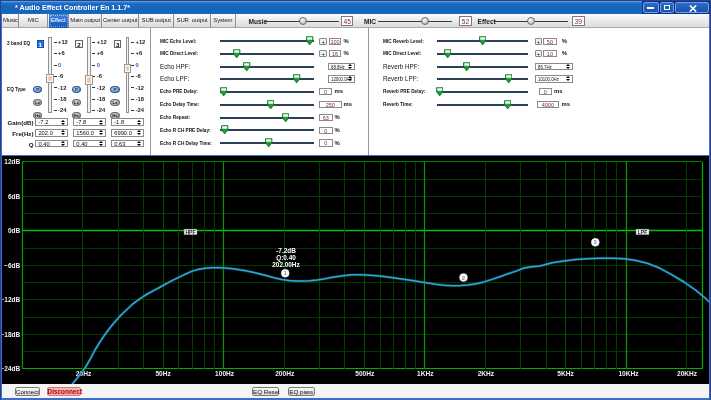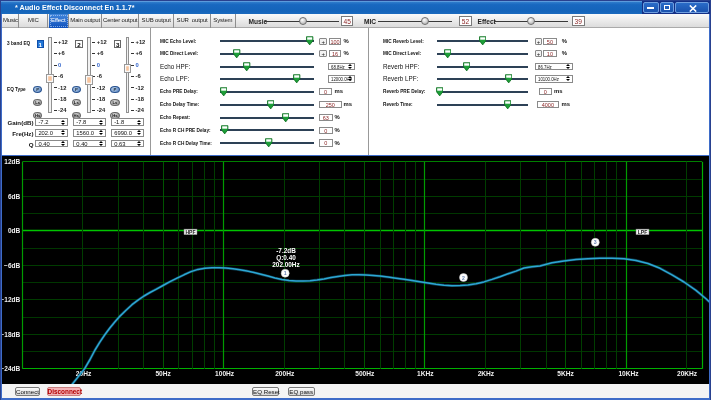--- a/index.html
+++ b/index.html
@@ -14,21 +14,21 @@
 .tb{position:absolute;top:14.2px;height:13.8px;border-right:1px solid #8e8e8e;font-size:6px;letter-spacing:-0.15px;overflow:hidden;color:#1a1a1a;text-align:center;line-height:13.8px;white-space:nowrap;}
 .spin-ar{position:absolute;right:2px;top:0;bottom:0;display:flex;flex-direction:column;justify-content:center;align-items:center;gap:1px;}
 .au{width:0;height:0;border-left:2.2px solid transparent;border-right:2.2px solid transparent;border-bottom:2.4px solid #000;}
 .ad{width:0;height:0;border-left:2.2px solid transparent;border-right:2.2px solid transparent;border-top:2.4px solid #000;}
 .btn{position:absolute;background:linear-gradient(#fdfdfd,#d6d6d6);border:1px solid #7a7a7a;border-radius:2px;font-size:6.2px;color:#111;text-align:center;white-space:nowrap;}
 </style></head><body>
 <div id="win">
 <div class="abs" style="left:0;top:0;width:711px;height:400px;background:#29418f"></div>
 <div class="abs" style="left:1px;top:1px;width:709px;height:398px;background:#3e6cc8"></div>
 <div class="abs" style="left:1px;top:1px;width:709px;height:12.8px;background:linear-gradient(#2f7ccc 0%,#1968c0 22%,#1464ba 75%,#1b6abe 100%);border-top:1px solid #5b9bdc"></div>
-<div class="abs" style="left:15px;top:3.2px;font-size:7.2px;font-weight:bold;color:#fff;white-space:nowrap;">* Audio Effect Disconnect En 1.1.7*</div>
+<div class="abs" style="left:15px;top:3.2px;font-size:7.2px;font-weight:bold;color:#fff;white-space:nowrap;">* Audio Effect Controller En 1.1.7*</div>
 <div class="abs" style="left:641.5px;top:0.8px;width:68.5px;height:12.8px;background:#132f86"></div>
 <div class="abs" style="left:643.3px;top:1.6px;width:15.4px;height:11px;background:linear-gradient(#2a6cc8,#1a52ae);border:1px solid #6f9fdf;border-radius:2px;">
 <div class="abs" style="left:3.2px;top:4.2px;width:7px;height:1.8px;background:#fff"></div>
 </div>
 <div class="abs" style="left:659.7px;top:1.6px;width:14.6px;height:11px;background:linear-gradient(#2a6cc8,#1a52ae);border:1px solid #6f9fdf;border-radius:2px;">
 <div class="abs" style="left:3.2px;top:2.4px;width:6.4px;height:5.4px;border:1.4px solid #fff"></div>
 </div>
 <div class="abs" style="left:675.3px;top:1.6px;width:34px;height:11px;background:linear-gradient(#2a6cc8,#1a52ae);border:1px solid #6f9fdf;border-radius:2px;">
 <svg class="abs" style="left:13px;top:2.2px" width="8" height="7" viewBox="0 0 8 7">
         <path d="M0.8 0.4 L7.2 6.6 M7.2 0.4 L0.8 6.6" stroke="#fff" stroke-width="1.5"></path>

